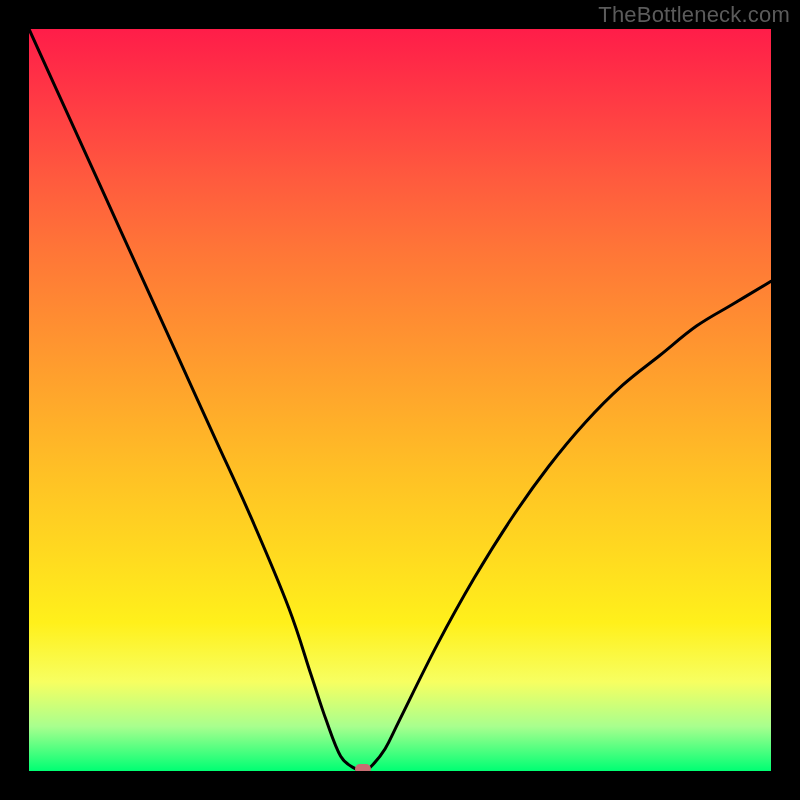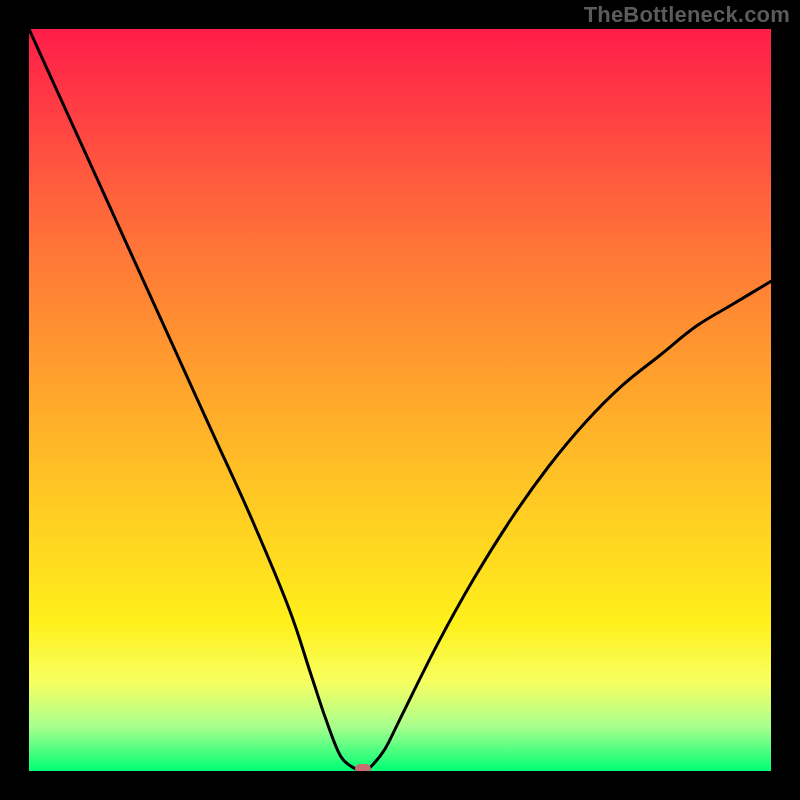--- a/index.html
+++ b/index.html
@@ -16,21 +16,21 @@
     width: 800px;
     height: 800px;
     background: #000;
   }
   .watermark {
     position: absolute;
     top: 2px;
     right: 10px;
     color: #5b5b5b;
     font-size: 22px;
-    font-weight: 700;
+    font-weight: 400;
     letter-spacing: 0.2px;
     z-index: 5;
   }
   .plot-area {
     position: absolute;
     left: 29px;
     top: 29px;
     width: 742px;
     height: 742px;
     overflow: hidden;

